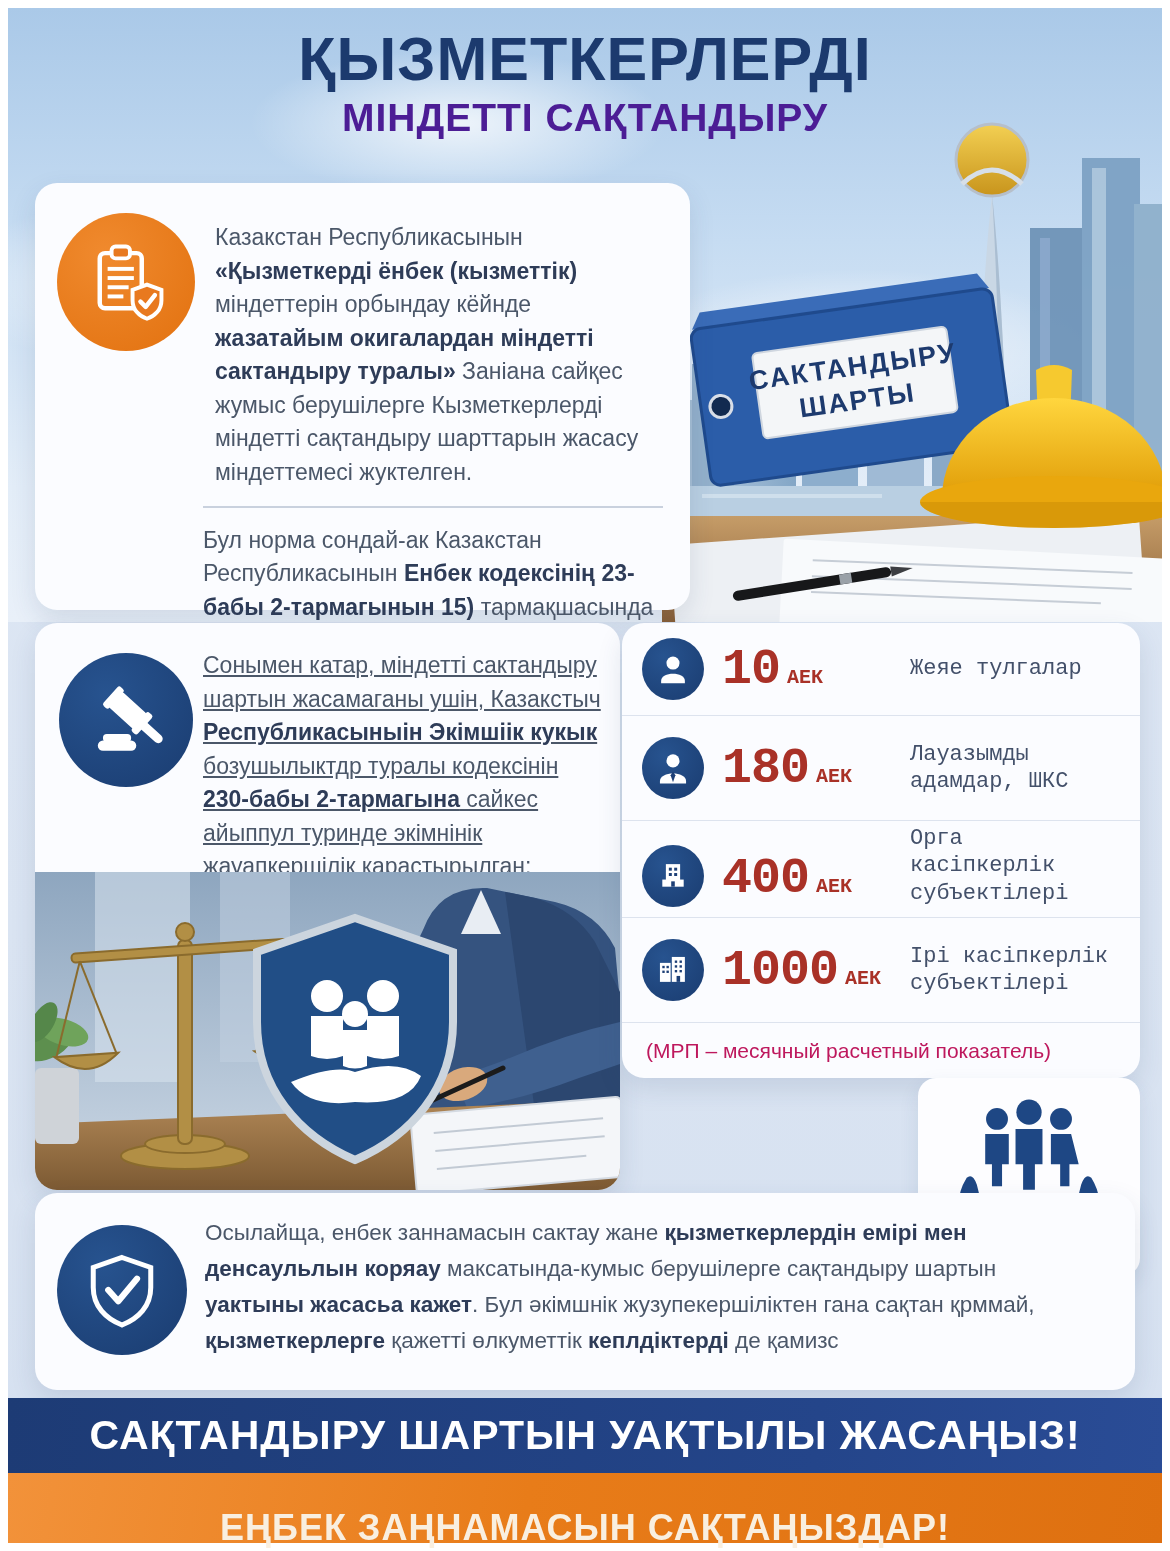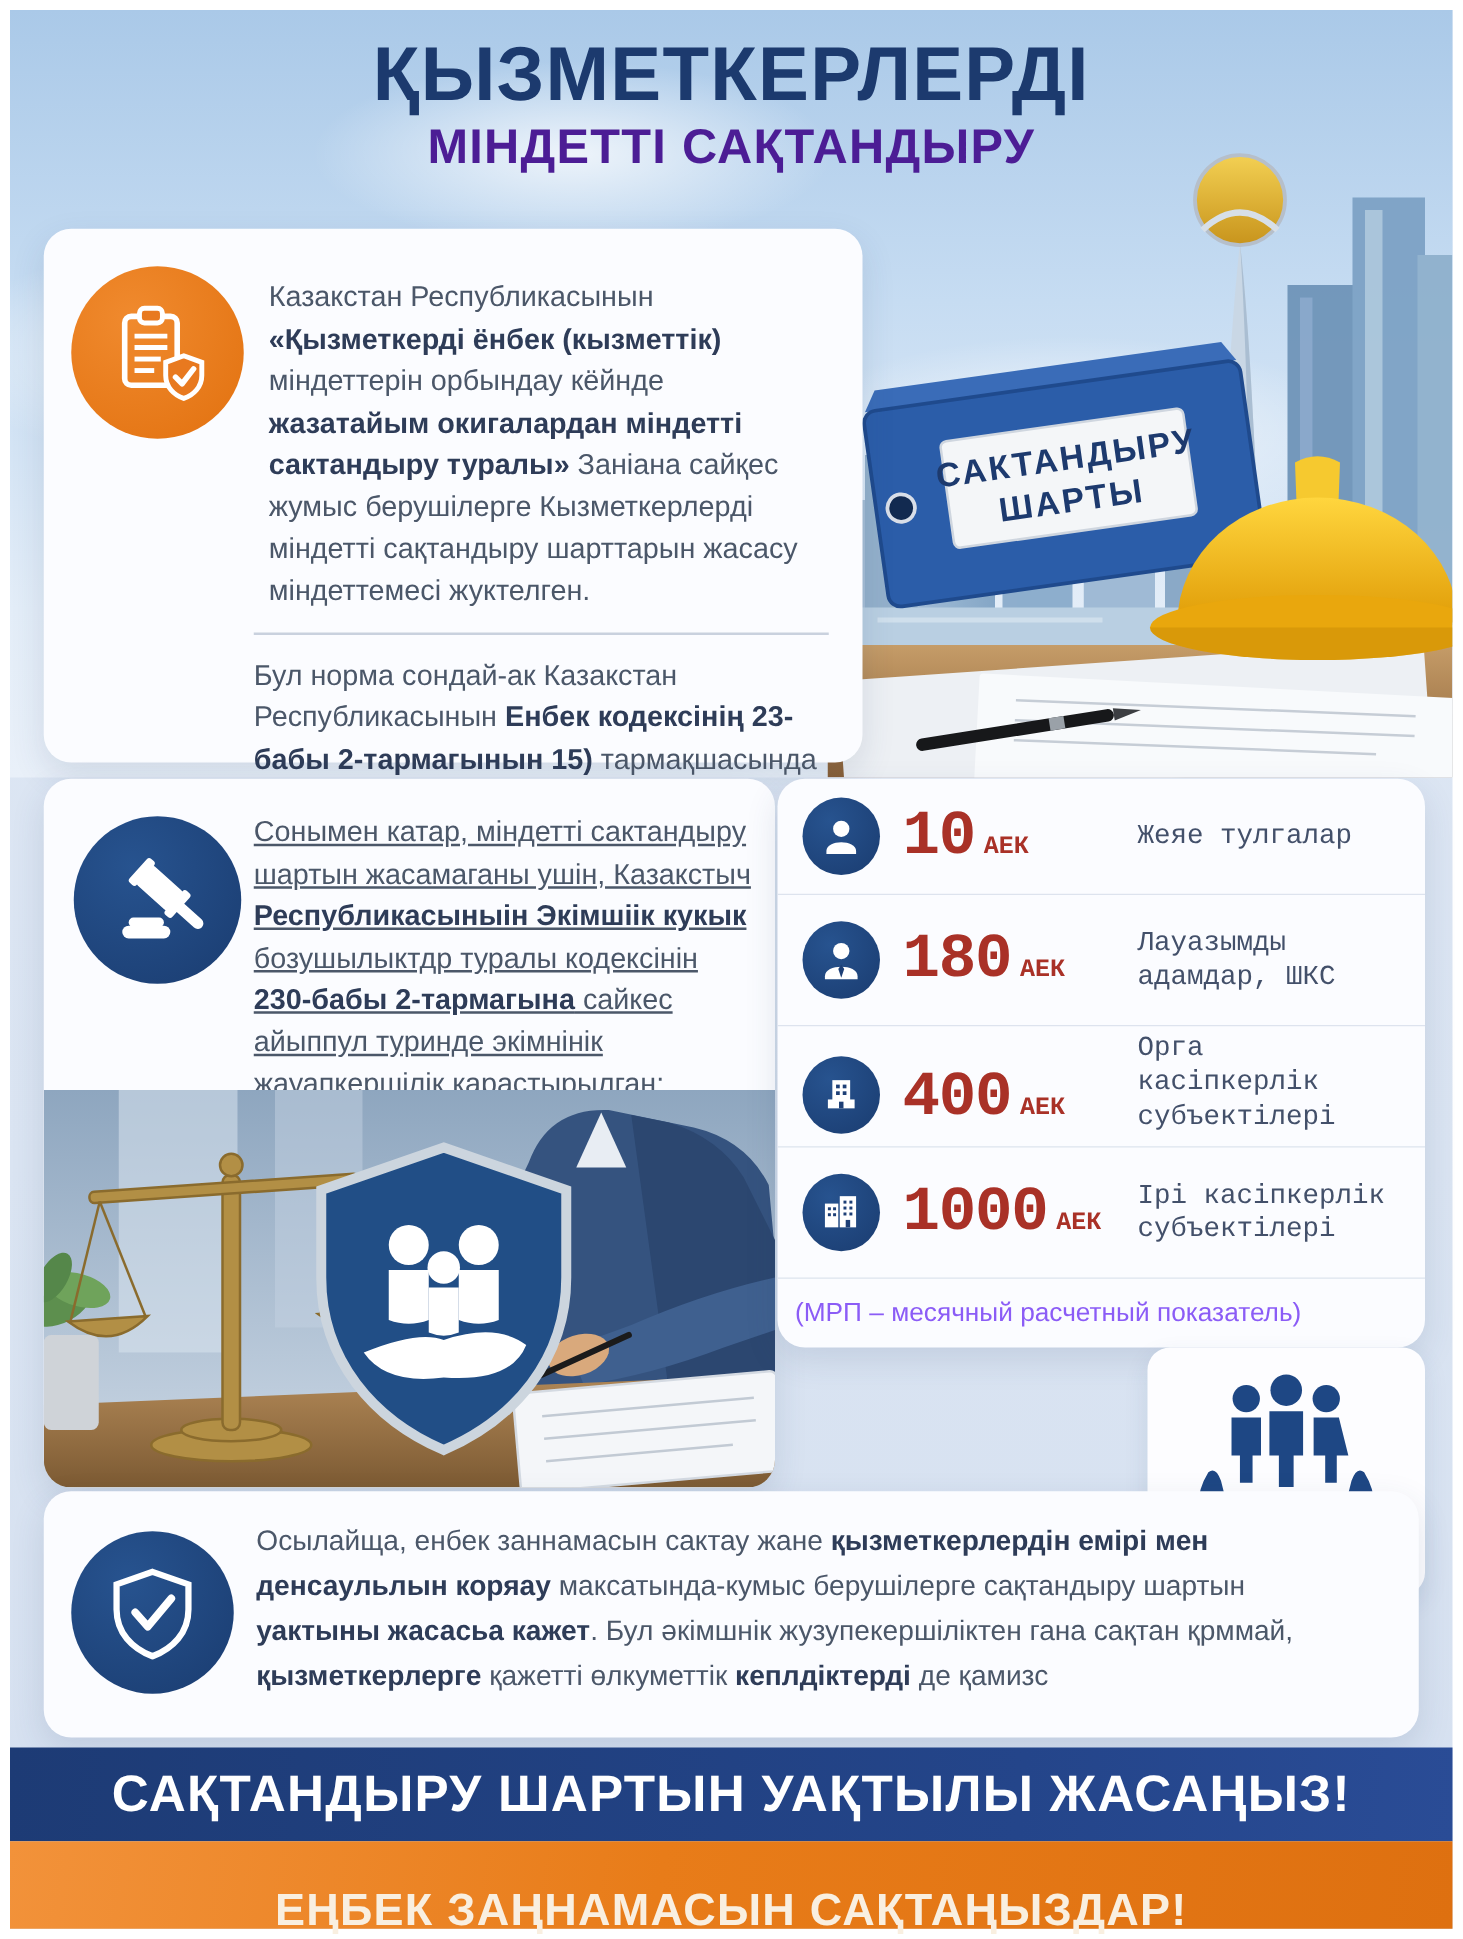--- a/index.html
+++ b/index.html
@@ -40,21 +40,21 @@
   
   .rate-row{display:flex;align-items:center;padding:10px 20px;border-bottom:1.5px solid #dde3ee;font-family:Liberation Mono, monospace;}
   .rate-row .ric{flex:none;width:62px;height:62px;border-radius:50%;
                  background:radial-gradient(circle at 35% 30%,#27538f,#1a3c70);
                  display:flex;align-items:center;justify-content:center;margin-right:18px;}
   .rate-num{flex:none;width:188px;display:flex;align-items:baseline;color:#a93127;}
   .rate-num .v{font-size:50px;font-weight:800;letter-spacing:-1px;}
   .rate-num .u{font-size:20px;font-weight:800;margin-left:7px;}
   .rate-cap{font-size:22px;color:#43506a;line-height:1.25;}
   .r1{height:72px;} .r2{height:84px;} .r3{height:76px;align-items:flex-end;} .r4{height:84px;}
-  .rate-note{padding:16px 14px;font-size:21px;color:#8b5cf6;}
+  .rate-note{padding:16px 24px;font-size:21px;color:#be185d;}
   
   .hands-panel{position:absolute;left:918px;top:1078px;width:222px;height:198px;background:#fdfdff;
                border-radius:18px;z-index:4;display:flex;align-items:center;justify-content:center;
                box-shadow:0 8px 20px rgba(44,66,110,.10);}
   
   .banner{position:absolute;left:8px;width:1154px;display:flex;align-items:center;justify-content:center;z-index:6;}
   .banner-blue{top:1398px;height:75px;background:linear-gradient(95deg,#1d3b75 0%,#24458a 70%,#2a4c96 100%);}
   .banner-blue span{color:#ffffff;font-size:41px;font-weight:800;letter-spacing:1px;}
   .banner-orange{top:1473px;height:70px;background:linear-gradient(100deg,#f2923a 0%,#e87c19 45%,#de7010 100%);}
   .banner-orange span{color:#f9efe0;font-size:36px;font-weight:800;letter-spacing:1px;margin-top:40px;}

